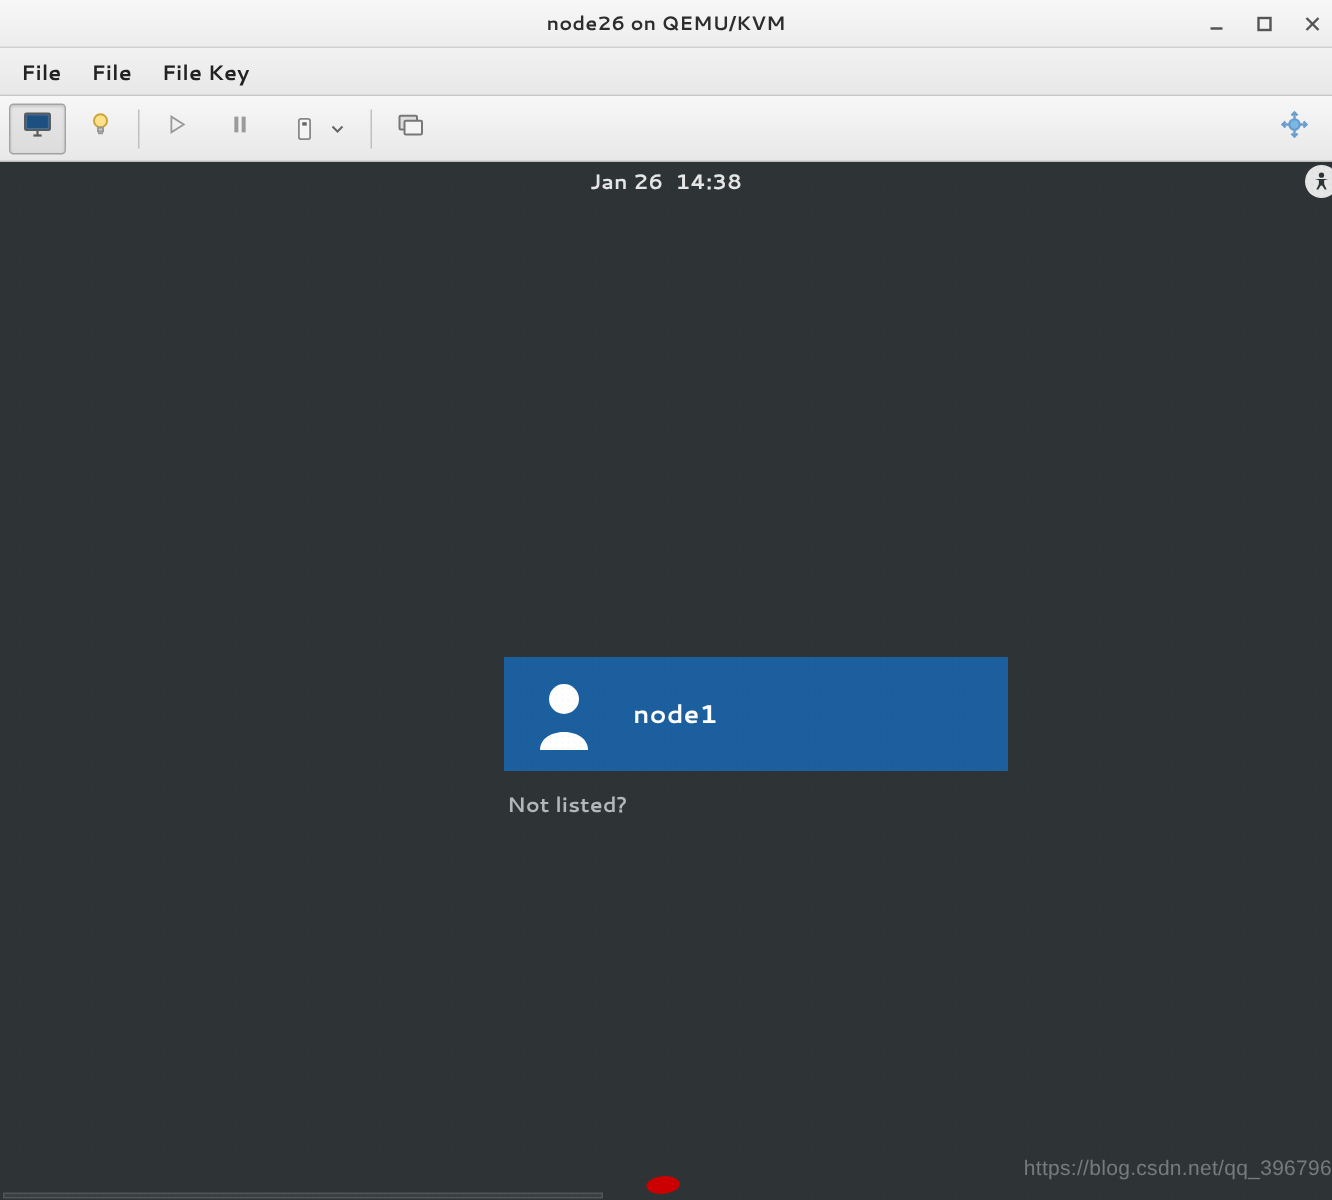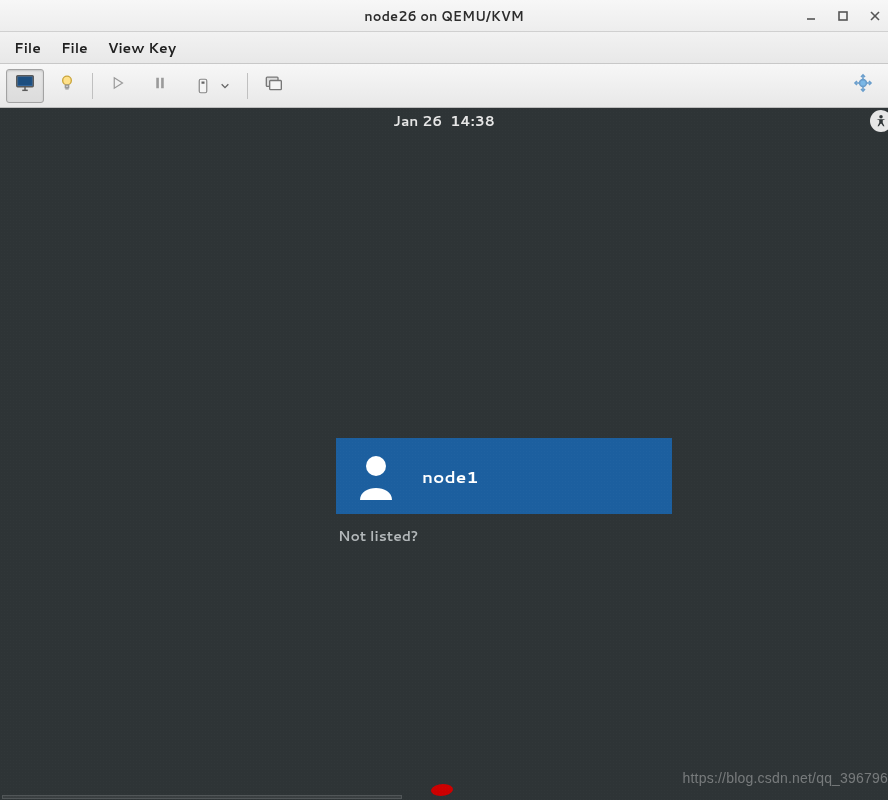--- a/index.html
+++ b/index.html
@@ -214,21 +214,21 @@
           <line x1="2" y1="2" x2="10" y2="10"></line>
           <line x1="10" y1="2" x2="2" y2="10"></line>
         </svg>
     </div>
   </div>
 </div>
 
 <div class="menubar">
   <div class="menubar-item">File</div>
   <div class="menubar-item">File</div>
-  <div class="menubar-item">View Key</div>
+  <div class="menubar-item">File Key</div>
 </div>
 
 <div class="toolbar">
   <div class="btn active">
     <span>
       <svg viewBox="0 0 24 24" width="22" height="22">
           <rect x="3" y="4" width="18" height="12" rx="1" fill="#3a6ea5" stroke="#5a5a5a"></rect>
           <rect x="4.5" y="5.5" width="15" height="9" fill="#1d4f80" stroke="none"></rect>
           <line x1="9" y1="20" x2="15" y2="20" stroke="#5a5a5a"></line>
           <line x1="12" y1="16" x2="12" y2="20" stroke="#5a5a5a"></line>

